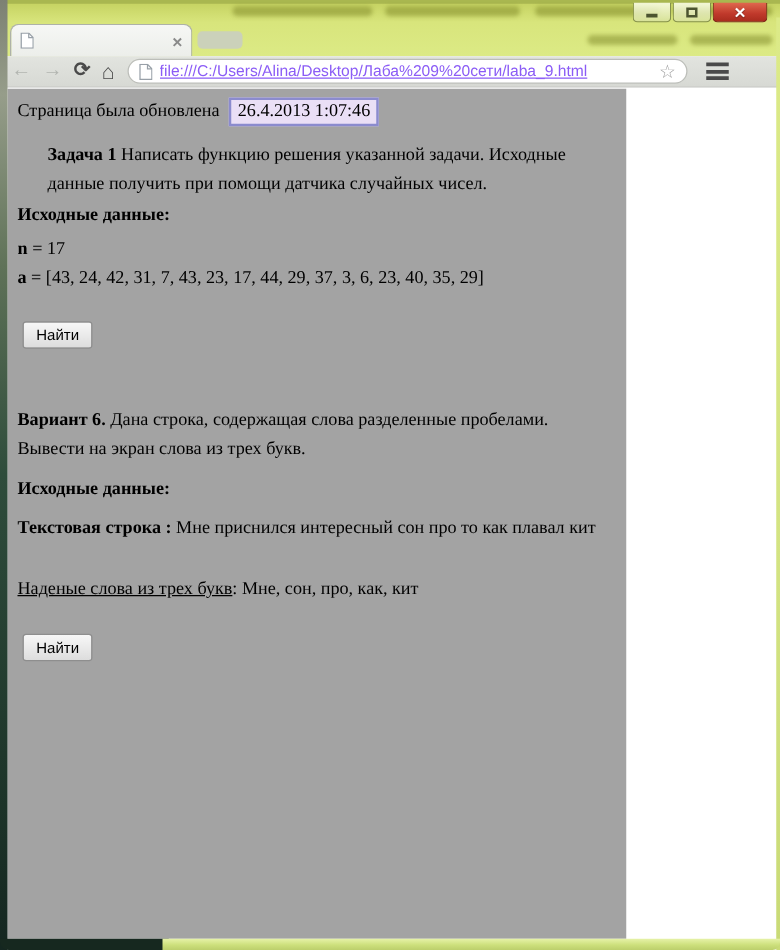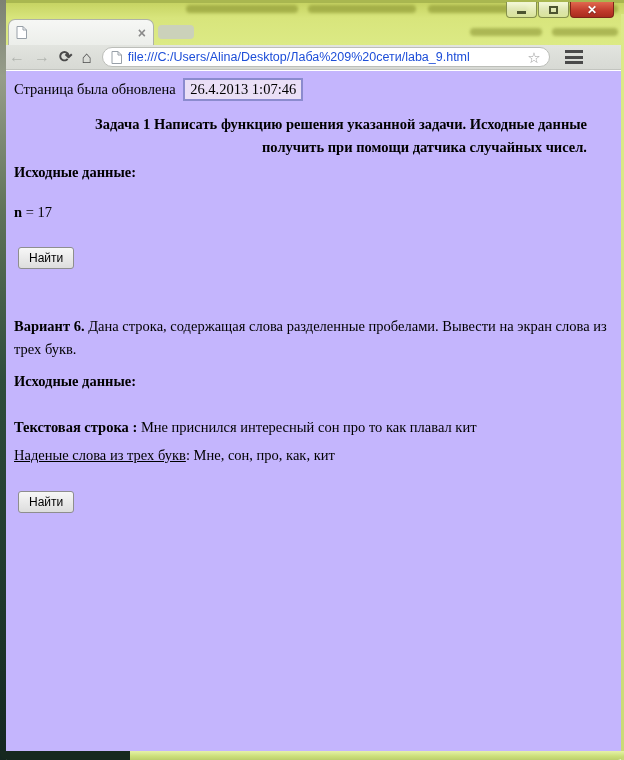--- a/index.html
+++ b/index.html
@@ -59,62 +59,62 @@
   }
   .navbtn { font-size: 16px; line-height: 1; margin-left: 9px; cursor: pointer; }
   .nav-disabled { color: #b2b5b0; }
   .nav-dark { color: #4a4a4a; font-weight: bold; }
   .home { font-size: 17px; }
   .omnibox {
     display: flex; align-items: center; margin-left: 10px;
     width: 448px; height: 20px; background: #fff;
     border: 1px solid #bcbeb9; border-radius: 10px; padding: 0 8px; cursor: text;
   }
-  .url { flex: 1; font-size: 12.5px; color: #1d4ed8; white-space: nowrap; overflow: hidden; margin-left: 6px; }
+  .url { flex: 1; font-size: 12.5px; color: #8b5cf6; white-space: nowrap; overflow: hidden; margin-left: 6px; text-decoration: underline; }
   .star { color: #9a9a9a; font-size: 15px; line-height: 1; cursor: pointer; }
   .menu-btn { margin-left: 12px; cursor: pointer; padding: 3px; }
   .bars i { display: block; width: 18px; height: 3px; background: #4a4a4a; margin: 2.5px 0; }
 
   
   .left-border {
     position: absolute; top: 0; left: 0; width: 6px; height: 760px; z-index: 5;
     background: linear-gradient(#7d8173, #969d8a 10%, #5f7258 28%, #2e4c3b 50%, #1c3328 85%, #142620);
   }
   .right-border {
     position: absolute; top: 14px; right: 0; width: 3px; height: 746px; z-index: 5;
     background: linear-gradient(#dcea88, #d3e382 60%, #c9da76);
   }
   .bottom-strip { position: absolute; bottom: 0; left: 0; width: 624px; height: 9px; z-index: 6; }
   .bs-dark { position: absolute; left: 0; top: 0; width: 135px; height: 9px; background: #16281f; border-radius: 0 0 0 7px; }
   .bs-green { position: absolute; left: 130px; top: 0; width: 494px; height: 9px; background: linear-gradient(#e6f2a8, #cde07c 55%, #bccf6c); border-radius: 0 0 6px 0; }
 
   
   .content {
-    position: absolute; top: 71px; left: 6px; width: 615px; height: 680px;
-    background: #c4b5fd; padding: 6px 10px 0 8px; overflow: hidden;
+    position: absolute; top: 71px; left: 6px; width: 495px; height: 680px;
+    background: #a3a3a3; padding: 6px 10px 0 8px; overflow: hidden;
     font-family: "Liberation Serif", "DejaVu Serif", serif;
     font-size: 14.5px; line-height: 23px; color: #000;
   }
   .updated { margin-top: 1px; }
   .datebox {
     display: inline-block; background: #eadff6; border: 2px solid #8b8bce;
     padding: 0 5px; margin-left: 4px; line-height: 19px;
   }
-  .center { text-align: right; padding: 0 24px; font-weight: bold; }
+  .center { text-align: left; padding: 0 24px; }
   .t1 { margin-top: 12px; }
   .v1 { margin-top: 34px; }
   .src1 { margin-top: 2px; }
-  .nline { margin-top: 17px; }
+  .nline { margin-top: 4px; }
   .aline { margin-top: 0; }
   .res1 { margin-top: 4px; }
   .t2 { margin-top: 68px; }
   .v2 { margin-top: 46px; }
   .src2 { margin-top: 9px; }
-  .sline { margin-top: 23px; }
-  .res2 { margin-top: 5px; }
+  .sline { margin-top: 8px; }
+  .res2 { margin-top: 26px; }
   .ul { text-decoration: underline; }
   .find {
     display: block; margin-top: 23px; margin-left: 4px;
     font-family: "Liberation Sans", sans-serif; font-size: 12px; color: #000;
     padding: 3px 10px; border: 1px solid #8e8e8e; border-radius: 3px;
     background: linear-gradient(#f7f7f7, #dddddd); cursor: pointer;
   }
   .find.second { margin-top: 24px; }
 </style>
 </head>
@@ -191,20 +191,24 @@
 
     <p class="src1">
       <b>Исходные данные:</b>
     </p>
 
     <p class="nline">
       <b>n</b>
       <span>= 17</span>
     </p>
 
+    <p class="aline">
+      <b>a</b>
+      <span>= [43, 24, 42, 31, 7, 43, 23, 17, 44, 29, 37, 3, 6, 23, 40, 35, 29]</span>
+    </p>
 
 
     <button class="find">Найти</button>
 
 
     <p class="v2">
       <b>Вариант 6.</b>
       <span>Дана строка, содержащая слова разделенные пробелами. Вывести на экран слова из трех букв.</span>
     </p>
 

